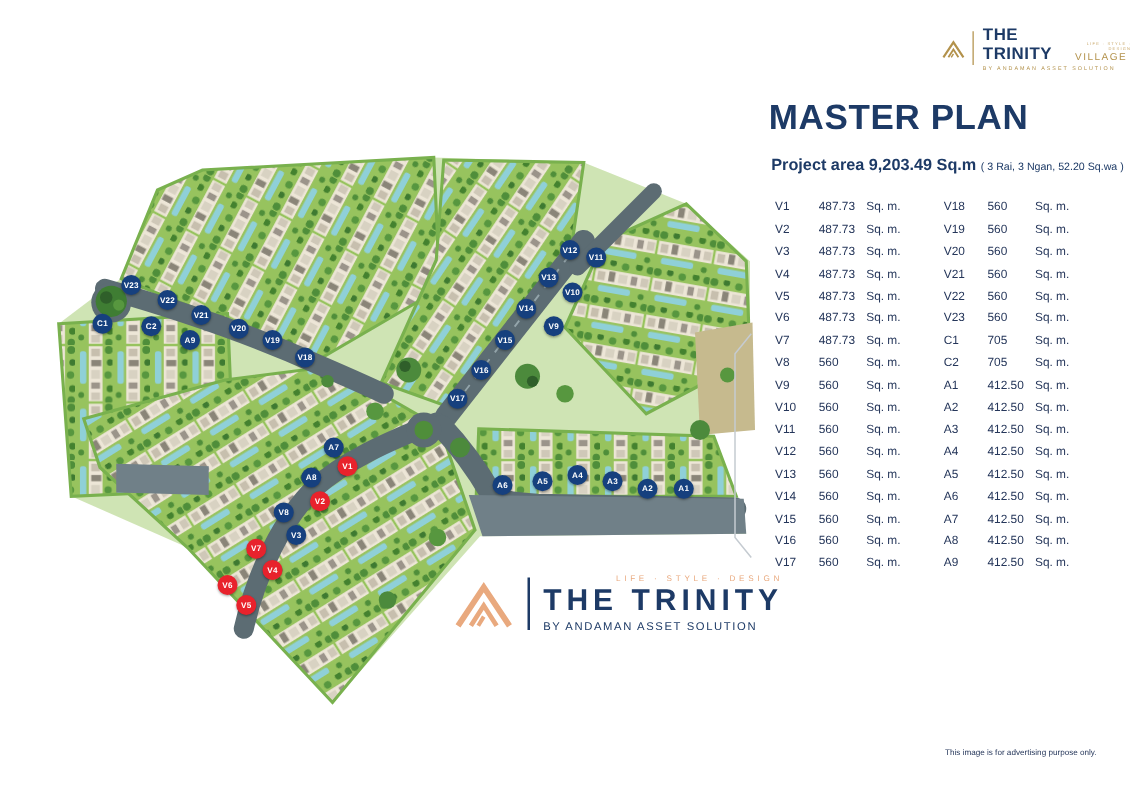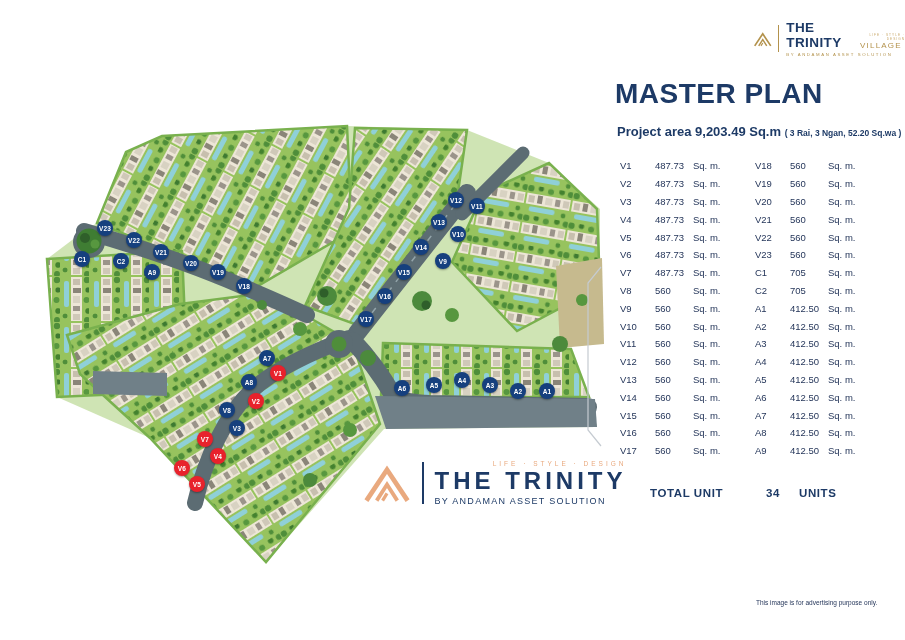--- a/index.html
+++ b/index.html
@@ -31,21 +31,21 @@
   .tl-tagline{font-size:3.2px;color:#c9a86a;letter-spacing:1px;text-align:right;}
   .tl-village{font-size:8px;color:#b3924c;letter-spacing:1.2px;font-weight:normal;}
   .tl-byline{font-size:4.3px;color:#b3924c;letter-spacing:1.6px;margin-top:2px;}
   
   .info{position:absolute;left:615px;top:78px;width:285px;}
   .info h1{
     margin:0;font-size:28px;font-weight:bold;color:#1d3a66;letter-spacing:.5px;
   }
   .subtitle{position:absolute;left:2px;top:33px;width:300px;white-space:nowrap;
     font-size:13px;color:#1d3a66;font-weight:bold;}
-  .subtitle .small{font-size:8.5px;font-weight:bold;}
+  .subtitle .small{font-size:8.5px;font-weight:normal;}
   .utable{position:absolute;top:79px;left:0;width:285px;}
   .ucol{
     position:absolute;top:0;display:grid;
     grid-template-columns:35px 38px 1fr;grid-auto-rows:17.8px;align-items:center;
     font-size:9.5px;color:#25365a;
   }
   .ucol.c1{left:5px;width:112px;}
   .ucol.c2{left:140px;width:112px;}
   .trow{display:contents;}
   .total{position:absolute;top:409px;left:0;width:285px;height:16px;
@@ -247,25 +247,20 @@
         <div class="trow"><span>A3</span><span>412.50</span><span>Sq. m.</span></div>
         <div class="trow"><span>A4</span><span>412.50</span><span>Sq. m.</span></div>
         <div class="trow"><span>A5</span><span>412.50</span><span>Sq. m.</span></div>
         <div class="trow"><span>A6</span><span>412.50</span><span>Sq. m.</span></div>
         <div class="trow"><span>A7</span><span>412.50</span><span>Sq. m.</span></div>
         <div class="trow"><span>A8</span><span>412.50</span><span>Sq. m.</span></div>
         <div class="trow"><span>A9</span><span>412.50</span><span>Sq. m.</span></div>
       </div>
   </div>
 
-  <div class="total">
-    <span class="t-label">TOTAL UNIT</span>
-    <span class="t-value">34</span>
-    <span class="t-units">UNITS</span>
-  </div>
 </section>
 
 <div class="bottom-logo">
   <svg width="50" height="46" viewBox="0 0 34 30">
     <path d="M3,27 L17,6 L31,27" fill="none" stroke="#e9a97e" stroke-width="3.2"></path>
     <path d="M10,27 L17,16 L24,27" fill="none" stroke="#e9a97e" stroke-width="2.6"></path>
     <path d="M14,27 L17,22" fill="none" stroke="#e9a97e" stroke-width="2.2"></path>
   </svg>
   <div class="divider"></div>
   <div class="bl-text">

